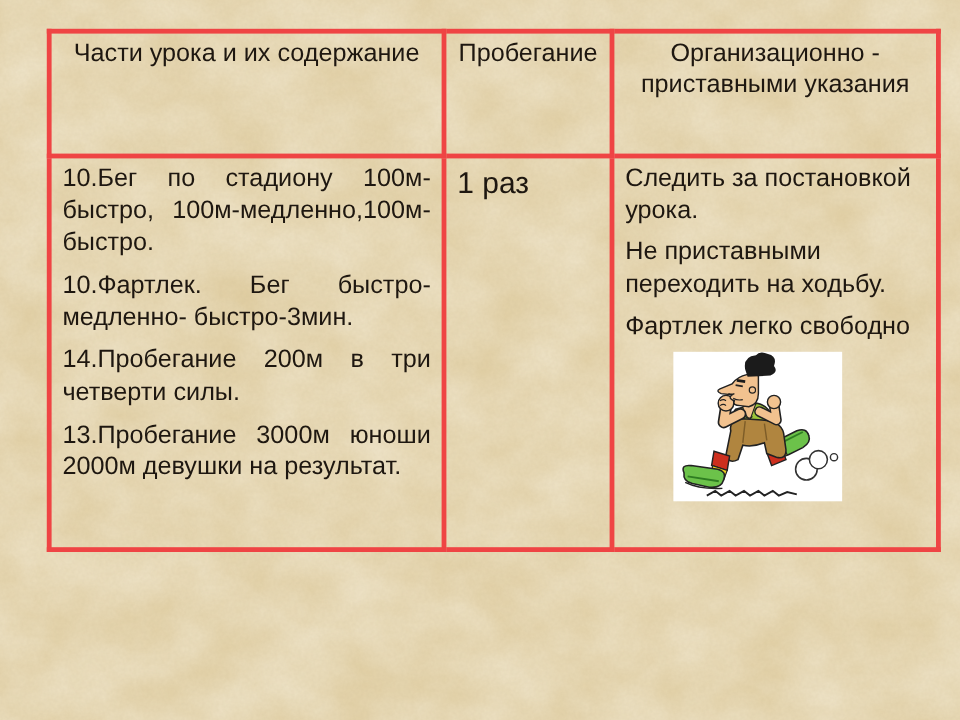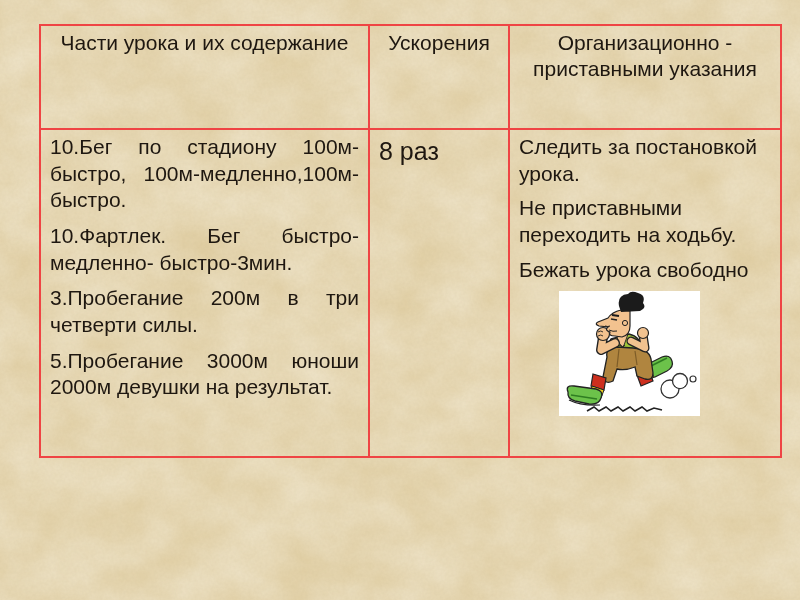--- a/index.html
+++ b/index.html
@@ -12,21 +12,21 @@
     color:#1e1710;
   }
   .texture{position:absolute;left:0;top:0;width:800px;height:600px;pointer-events:none;}
   table.lesson{
     position:absolute;left:39px;top:24px;
     width:741px;
     border-collapse:collapse;
     table-layout:fixed;
   }
   table.lesson th, table.lesson td{
-    border:2px solid #ef4444;
+    border:4px solid #ef4444;
     vertical-align:top;
     padding:4px 9px 4px 9px;
     font-weight:normal;
     background:transparent;
   }
   tr.head-row{height:104px;}
   tr.row-1{height:156px;}
   tr.row-2{height:328px;}
   th.hdr{
     text-align:center;
@@ -69,39 +69,39 @@
 
   <table class="lesson">
     <colgroup>
       <col style="width:329px">
         <col style="width:140px">
         <col style="width:272px">
     </colgroup>
     <tbody>
         <tr class="head-row">
       <th class="hdr">Части урока и их содержание</th>
-      <th class="hdr">Ускорения</th>
+      <th class="hdr">Пробегание</th>
       <th class="hdr">Организационно - приставными указания</th>
     </tr>
 
 
     <tr class="row-2">
       <td class="c1">
         <p>10.Бег по стадиону 100м-быстро, 100м-медленно,100м-быстро.</p>
         <p>10.Фартлек. Бег быстро-медленно- быстро-3мин.</p>
-        <p>3.Пробегание 200м в три четверти силы.</p>
-        <p>5.Пробегание 3000м юноши 2000м девушки на результат.</p>
+        <p>14.Пробегание 200м в три четверти силы.</p>
+        <p>13.Пробегание 3000м юноши 2000м девушки на результат.</p>
       </td>
       <td class="c2">
-        <p>8 раз</p>
+        <p>1 раз</p>
       </td>
       <td class="c3">
         <p>Следить за постановкой урока.</p>
         <p>Не приставными переходить на ходьбу.</p>
-        <p>Бежать урока свободно</p>
+        <p>Фартлек легко свободно</p>
 
         <span class="runner-wrap">
           <svg width="141" height="125" viewBox="0 0 141 125" xmlns="http://www.w3.org/2000/svg">
             <rect width="141" height="125" fill="#ffffff"></rect>
 
             <path d="M28 120 l7 -4 5 4 7 -4 5 4 7 -4 5 4 7 -4 5 4 7 -4 5 4 7 -3 8 2" stroke="#222" stroke-width="1.6" fill="none"></path>
 
             <circle cx="111" cy="98" r="9" fill="#fff" stroke="#333" stroke-width="1.3"></circle>
             <circle cx="121" cy="90" r="7.5" fill="#fff" stroke="#333" stroke-width="1.3"></circle>
             <circle cx="121" cy="91" r="6" fill="#fff" stroke="none"></circle>

